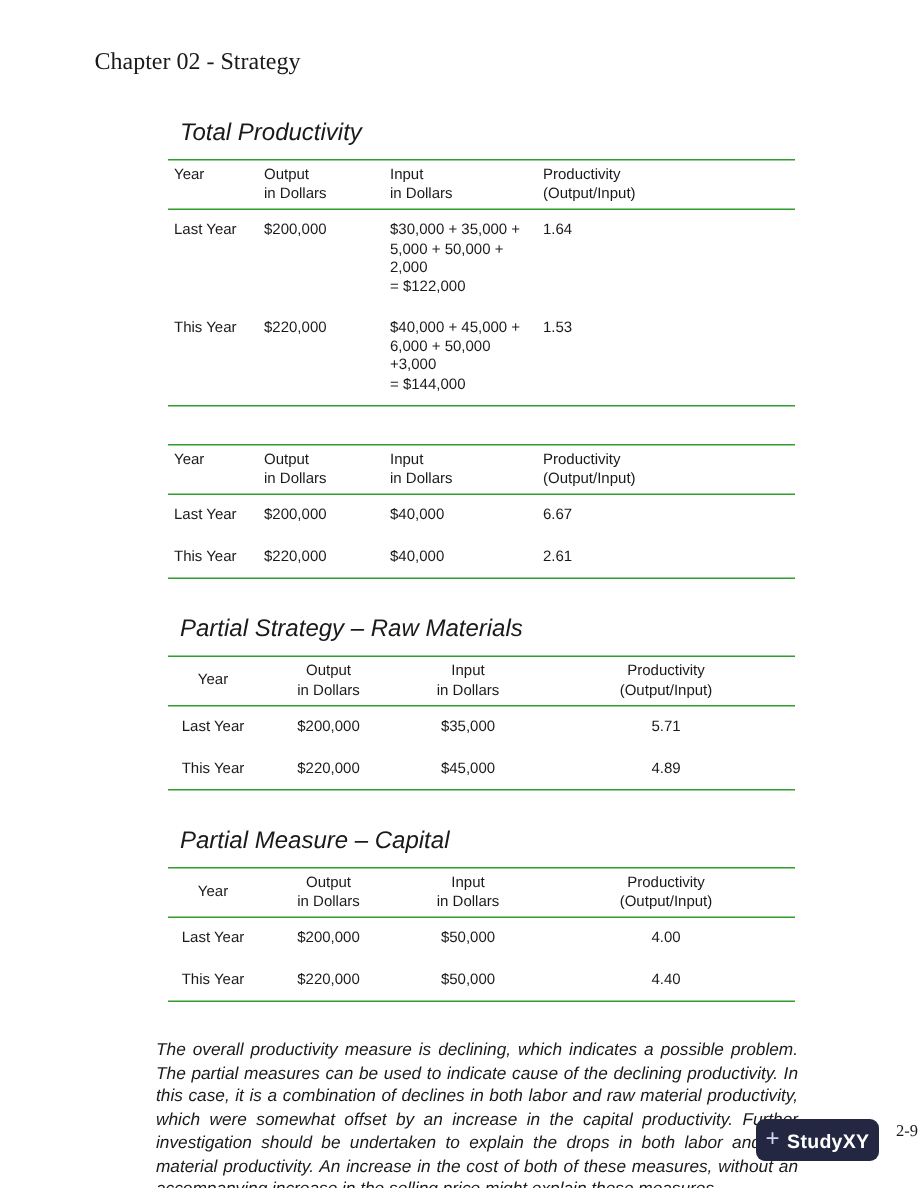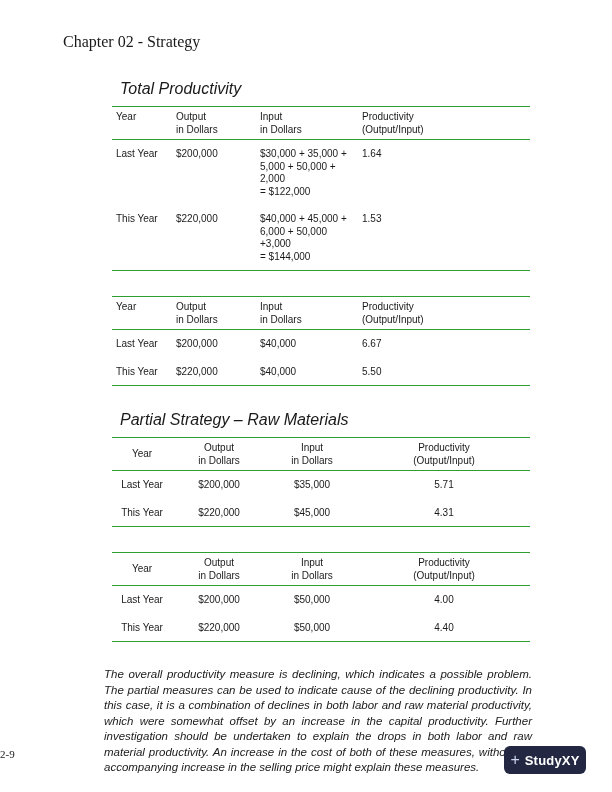--- a/index.html
+++ b/index.html
@@ -63,21 +63,21 @@
   table.center th, table.center td{text-align:center;}
   table.center th:first-child{vertical-align:middle;}
   .commentary{
     font-size:11.5px;font-style:italic;
     line-height:1.35;
     text-align:justify;
     margin:2px 0 0 0;
   }
   .footer-page{
     position:absolute;left:0;right:0;top:748px;
-    text-align:left;
+    text-align:right;
     font-family:"Liberation Serif",serif;
     font-size:11px;
   }
   .brand-badge{
     position:absolute;right:26px;bottom:18px;
     background:#232741;
     color:#ffffff;
     border-radius:6px;
     height:28px;width:82px;
     display:flex;align-items:center;justify-content:center;
@@ -160,21 +160,21 @@
         <tr>
           <td>Last Year</td>
           <td>$200,000</td>
           <td>$40,000</td>
           <td>6.67</td>
         </tr>
         <tr>
           <td>This Year</td>
           <td>$220,000</td>
           <td>$40,000</td>
-          <td>5.50</td>
+          <td>2.61</td>
         </tr>
       </tbody>
     </table>
   </div>
 
   <div class="sec">
     <h3 class="sec-title">Partial Strategy – Raw Materials</h3>
     <table class="ptable center">
       <colgroup>
           <col class="c1">
@@ -197,27 +197,28 @@
         <tr>
           <td>Last Year</td>
           <td>$200,000</td>
           <td>$35,000</td>
           <td>5.71</td>
         </tr>
         <tr>
           <td>This Year</td>
           <td>$220,000</td>
           <td>$45,000</td>
-          <td>4.31</td>
-        </tr>
-      </tbody>
-    </table>
-  </div>
-
-  <div class="sec">
+          <td>4.89</td>
+        </tr>
+      </tbody>
+    </table>
+  </div>
+
+  <div class="sec">
+    <h3 class="sec-title">Partial Measure – Capital</h3>
     <table class="ptable center">
       <colgroup>
           <col class="c1">
           <col class="c2">
           <col class="c3">
           <col class="c4">
         </colgroup>
       <thead>
         <tr>
           <th>Year</th>

